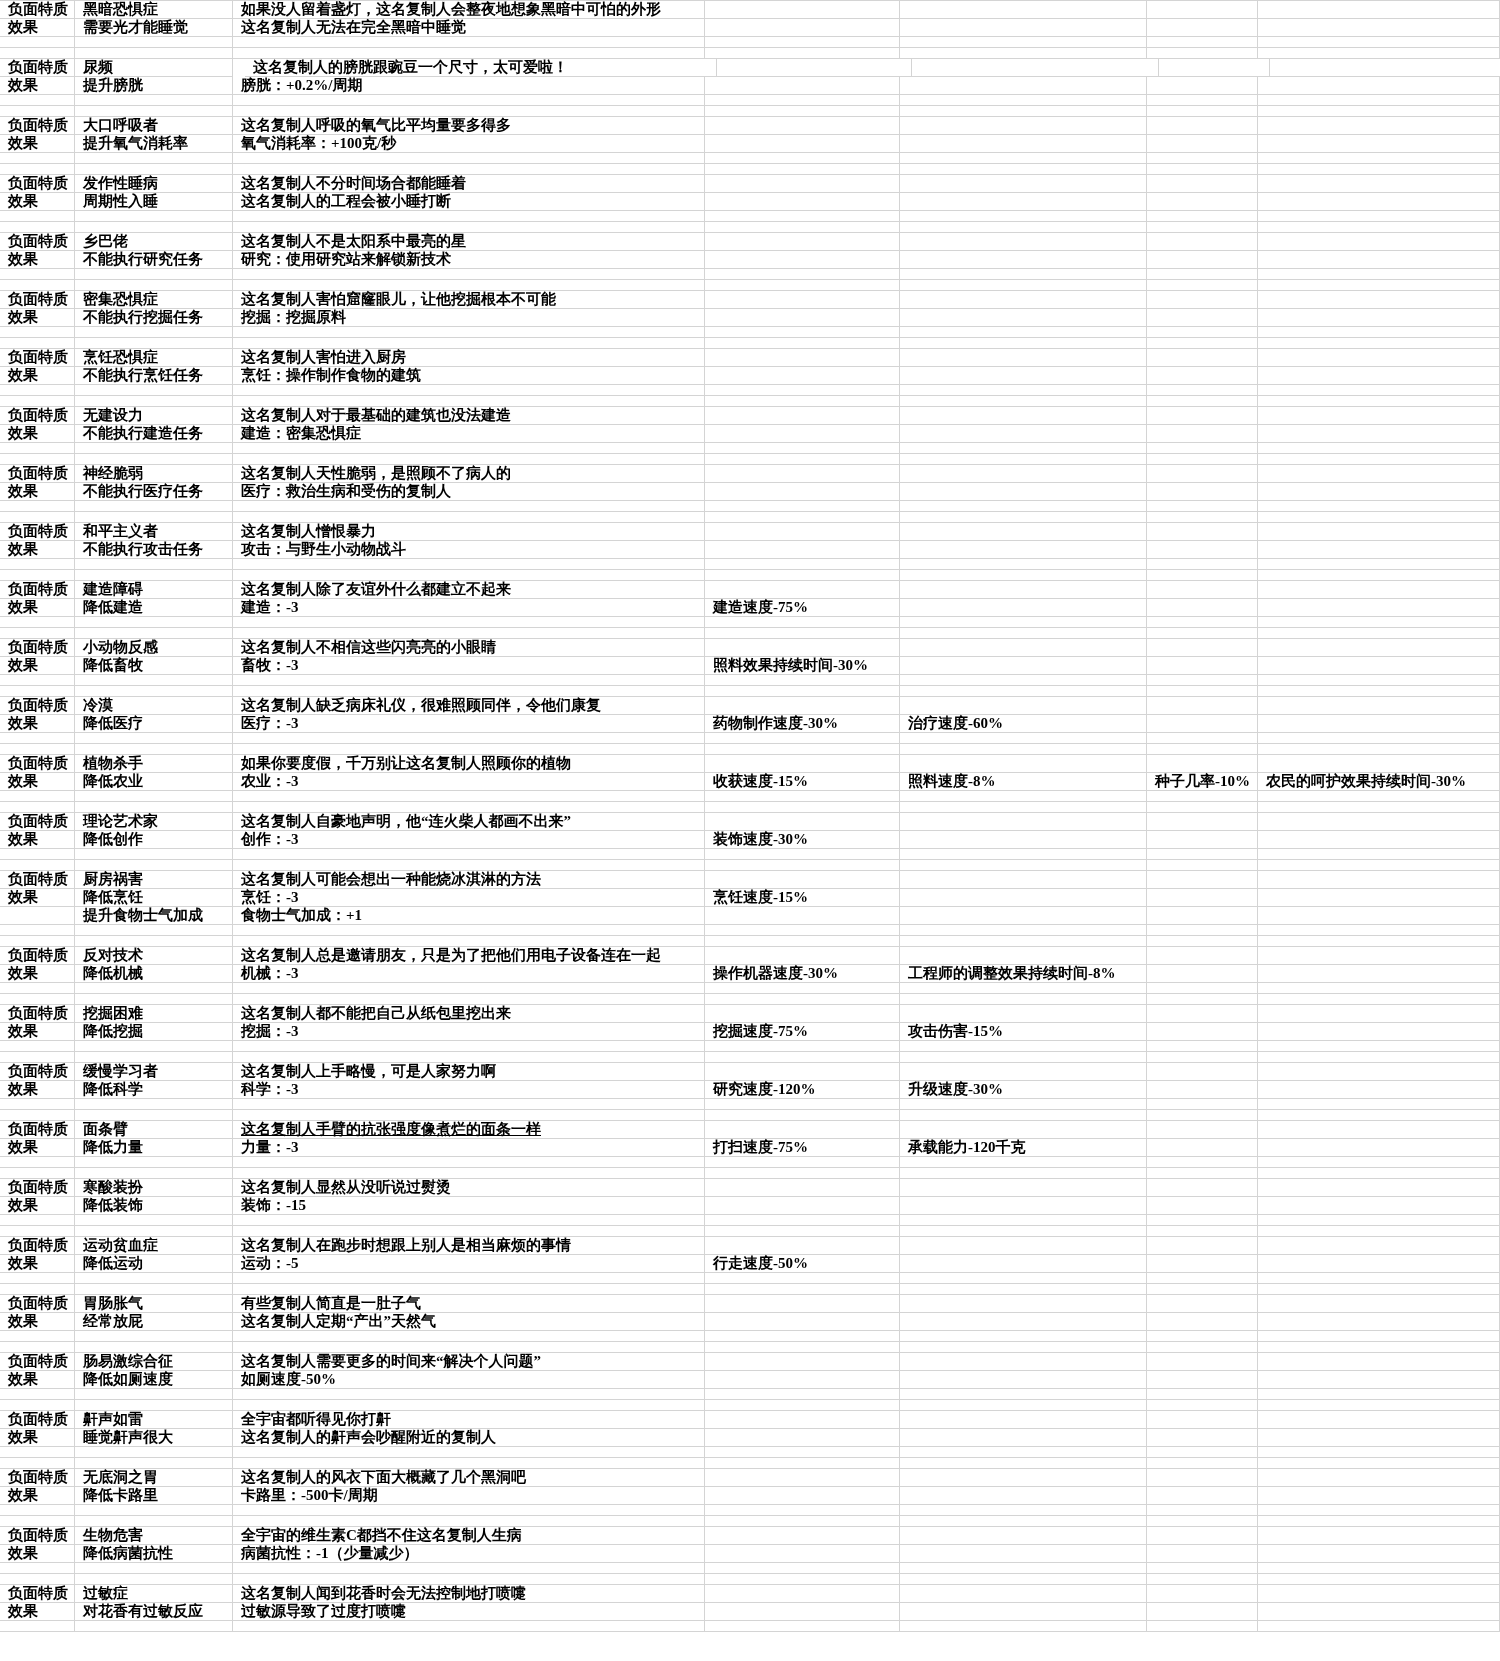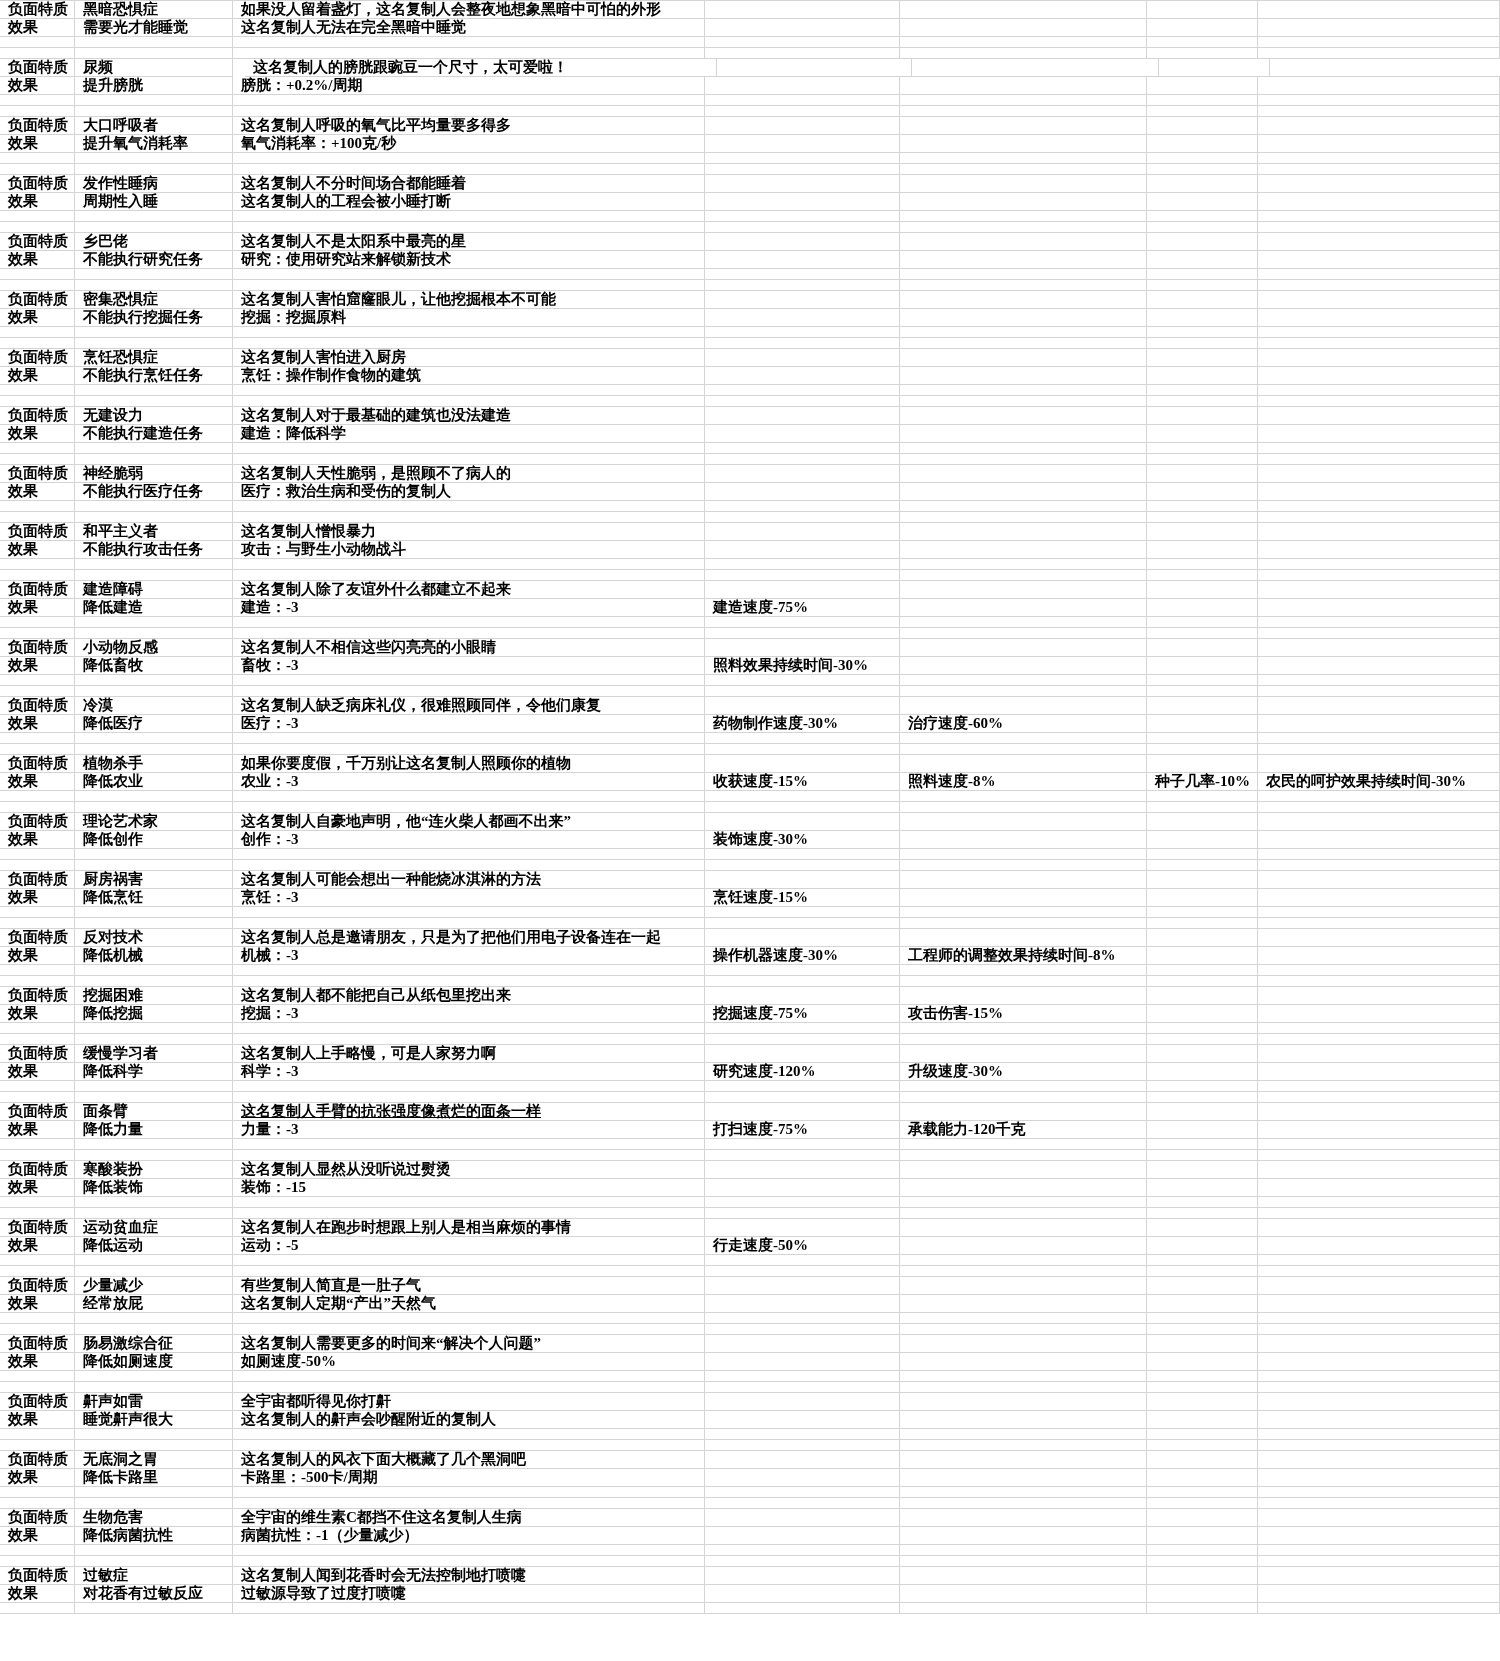--- a/index.html
+++ b/index.html
@@ -287,21 +287,21 @@
         <div class="cell" style="width: 158px;">无建设力</div>
         <div class="cell" style="width: 472px;">这名复制人对于最基础的建筑也没法建造</div>
         <div class="cell" style="width: 195px;"></div>
         <div class="cell" style="width: 247px;"></div>
         <div class="cell" style="width: 111px;"></div>
         <div class="cell" style="width: 242px;"></div>
       </div>
       <div class="row" style="height: 18px;">
         <div class="cell" style="width: 75px;">效果</div>
         <div class="cell" style="width: 158px;">不能执行建造任务</div>
-        <div class="cell" style="width: 472px;">建造：降低科学</div>
+        <div class="cell" style="width: 472px;">建造：密集恐惧症</div>
         <div class="cell" style="width: 195px;"></div>
         <div class="cell" style="width: 247px;"></div>
         <div class="cell" style="width: 111px;"></div>
         <div class="cell" style="width: 242px;"></div>
       </div>
       <div class="row" style="height: 11px;">
         <div class="cell" style="width: 75px;"></div>
         <div class="cell" style="width: 158px;"></div>
         <div class="cell" style="width: 472px;"></div>
         <div class="cell" style="width: 195px;"></div>
@@ -581,20 +581,29 @@
       </div>
       <div class="row" style="height: 18px;">
         <div class="cell" style="width: 75px;">效果</div>
         <div class="cell" style="width: 158px;">降低烹饪</div>
         <div class="cell" style="width: 472px;">烹饪：-3</div>
         <div class="cell" style="width: 195px;">烹饪速度-15%</div>
         <div class="cell" style="width: 247px;"></div>
         <div class="cell" style="width: 111px;"></div>
         <div class="cell" style="width: 242px;"></div>
       </div>
+      <div class="row" style="height: 18px;">
+        <div class="cell" style="width: 75px;"></div>
+        <div class="cell" style="width: 158px;">提升食物士气加成</div>
+        <div class="cell" style="width: 472px;">食物士气加成：+1</div>
+        <div class="cell" style="width: 195px;"></div>
+        <div class="cell" style="width: 247px;"></div>
+        <div class="cell" style="width: 111px;"></div>
+        <div class="cell" style="width: 242px;"></div>
+      </div>
       <div class="row" style="height: 11px;">
         <div class="cell" style="width: 75px;"></div>
         <div class="cell" style="width: 158px;"></div>
         <div class="cell" style="width: 472px;"></div>
         <div class="cell" style="width: 195px;"></div>
         <div class="cell" style="width: 247px;"></div>
         <div class="cell" style="width: 111px;"></div>
         <div class="cell" style="width: 242px;"></div>
       </div>
       <div class="row" style="height: 11px;">
@@ -817,21 +826,21 @@
         <div class="cell" style="width: 75px;"></div>
         <div class="cell" style="width: 158px;"></div>
         <div class="cell" style="width: 472px;"></div>
         <div class="cell" style="width: 195px;"></div>
         <div class="cell" style="width: 247px;"></div>
         <div class="cell" style="width: 111px;"></div>
         <div class="cell" style="width: 242px;"></div>
       </div>
       <div class="row" style="height: 18px;">
         <div class="cell" style="width: 75px;">负面特质</div>
-        <div class="cell" style="width: 158px;">少量减少</div>
+        <div class="cell" style="width: 158px;">胃肠胀气</div>
         <div class="cell" style="width: 472px;">有些复制人简直是一肚子气</div>
         <div class="cell" style="width: 195px;"></div>
         <div class="cell" style="width: 247px;"></div>
         <div class="cell" style="width: 111px;"></div>
         <div class="cell" style="width: 242px;"></div>
       </div>
       <div class="row" style="height: 18px;">
         <div class="cell" style="width: 75px;">效果</div>
         <div class="cell" style="width: 158px;">经常放屁</div>
         <div class="cell" style="width: 472px;">这名复制人定期“产出”天然气</div>

